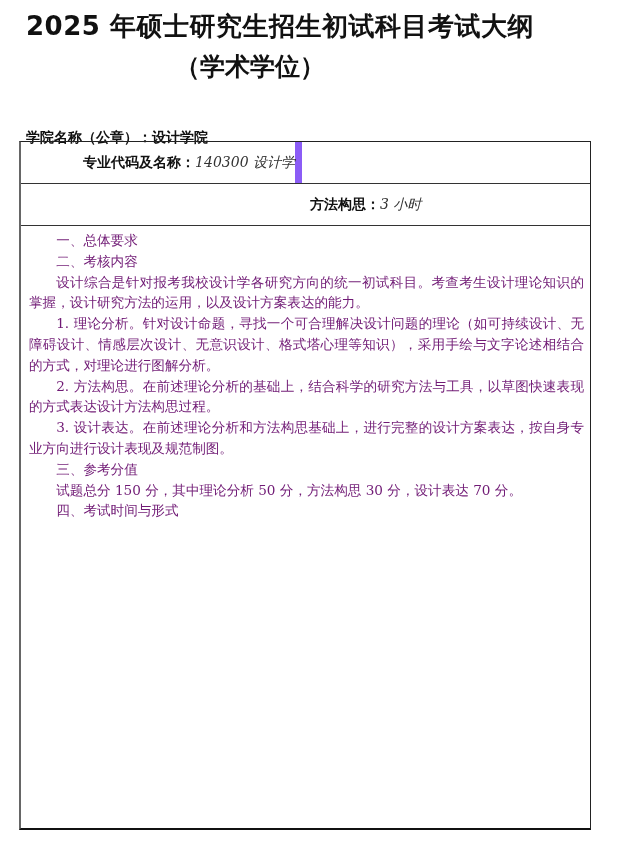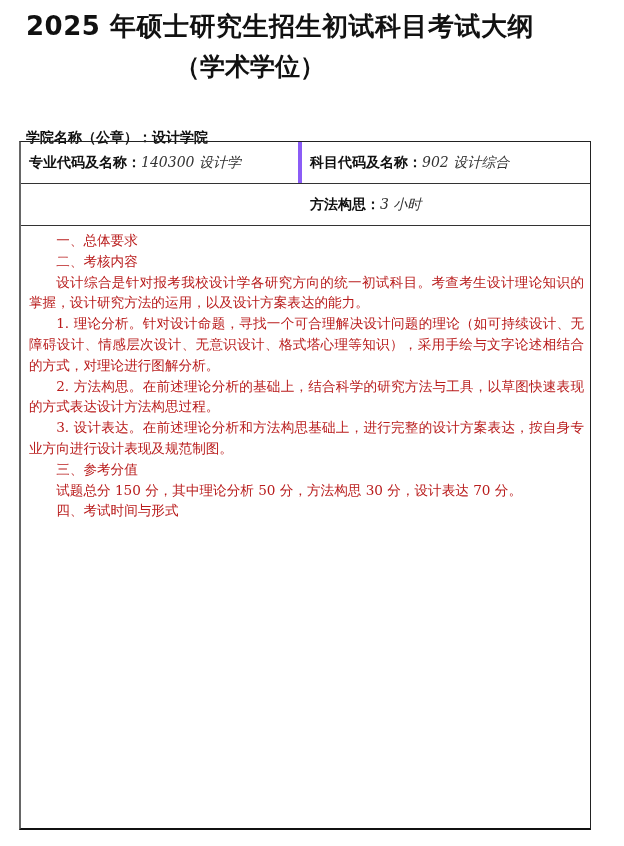--- a/index.html
+++ b/index.html
@@ -8,44 +8,40 @@
     font-family:"DejaVu Sans", sans-serif; font-weight:bold; font-size:26px; line-height:40px; letter-spacing:0.5px; }
   .title2 { position:absolute; top:47px; left:0; width:500px; text-align:center;
     font-family:"DejaVu Sans", sans-serif; font-weight:bold; font-size:25px; line-height:40px; }
   .college { position:absolute; top:116px; left:26px; font-family:"DejaVu Sans", sans-serif;
     font-weight:bold; font-size:14px; line-height:20px;margin-top:11px; }
   .table { position:absolute; left:19px; top:141px; width:572px; height:689px; border:1px solid #222; border-left:2px solid #666; border-bottom:2px solid #111; box-sizing:border-box; }
   .row { position:absolute; left:0; width:100%; height:42px; border-bottom:1px solid #333; box-sizing:border-box; }
   .row1 { top:0; } .row2 { top:42px; }
   .cell { position:absolute; top:0; height:100%; display:flex; align-items:center; padding-left:8px; box-sizing:border-box;
     font-family:"DejaVu Serif", serif; font-size:14px; }
-  .cell.left { left:0; width:281px; border-right:4px solid #8b5cf6; }
+  .cell.left { left:0; width:281px; border-right:7px solid #8b5cf6;justify-content:flex-end; }
   .cell.right { left:281px; width:289px; }
   .lbl { font-family:"DejaVu Sans", sans-serif; font-weight:bold; }
   .val { color:#333;font-style:italic; }
   .body { position:absolute; top:84px; left:0; right:0; padding:4px 6px 0 8px;
-    font-family:"DejaVu Serif", serif; font-size:13.6px; line-height:20.8px; color:#b91c1c; }
+    font-family:"DejaVu Serif", serif; font-size:13.6px; line-height:20.8px; color:#701a75; }
   .p { margin:0; text-indent:2em; text-align:justify; }
 </style>
 </head>
 <body>
 
 <div class="title1">2025 年硕士研究生招生初试科目考试大纲</div>
 <div class="title2">（学术学位）</div>
 <div class="college">学院名称（公章）：设计学院</div>
 
 <div class="table">
   <div class="row row1">
     <div class="cell left">
       <span class="lbl">专业代码及名称：</span>
       <span class="val">140300 设计学</span>
-    </div>
-    <div class="cell right">
-      <span class="lbl">科目代码及名称：</span>
-      <span class="val">902 设计综合</span>
     </div>
   </div>
   <div class="row row2">
     <div class="cell right">
       <span class="lbl">方法构思：</span>
       <span class="val">3 小时</span>
     </div>
   </div>
   <div class="body">
     <p class="p">一、总体要求</p>

